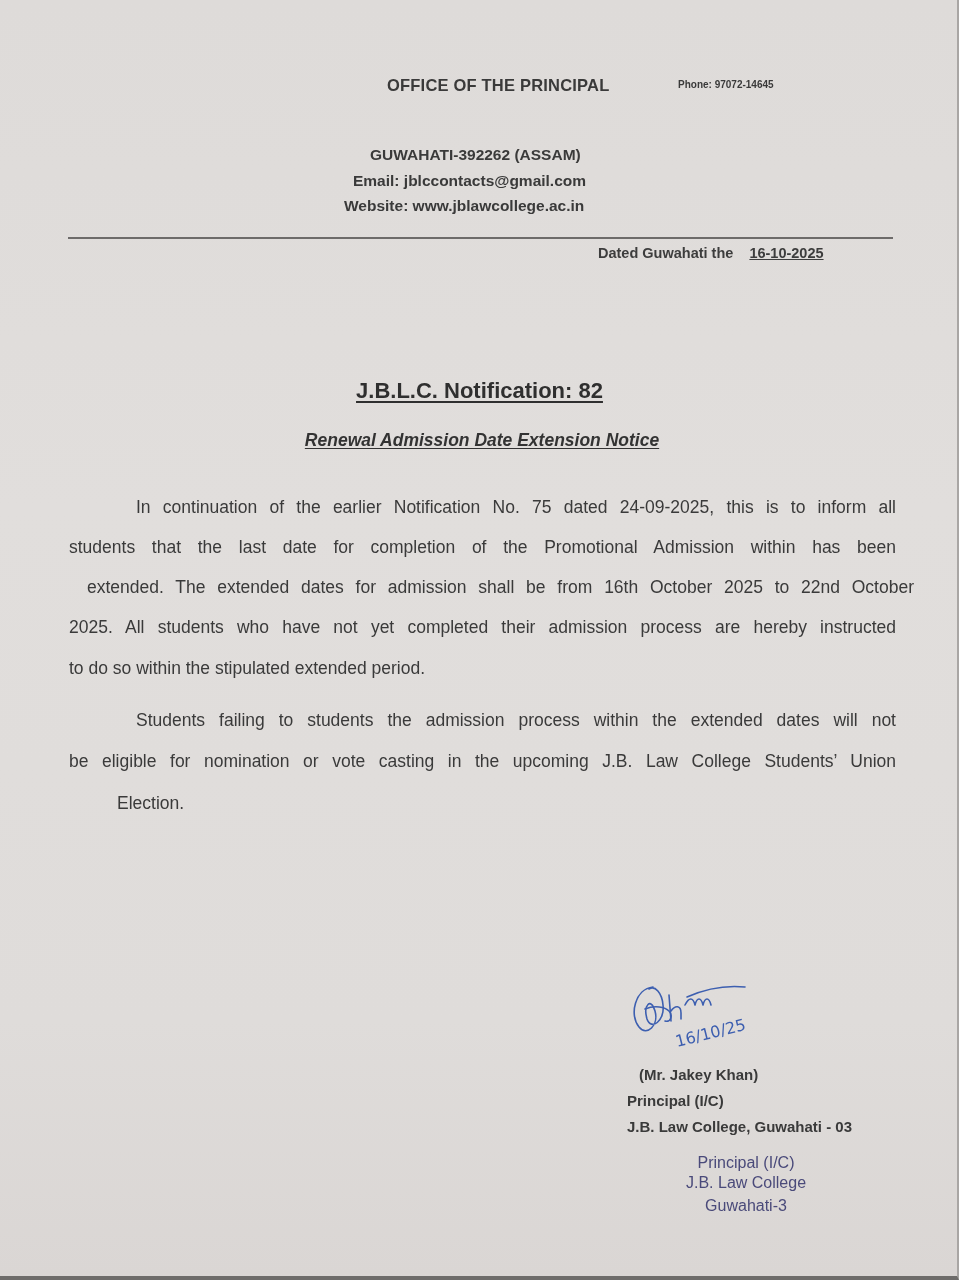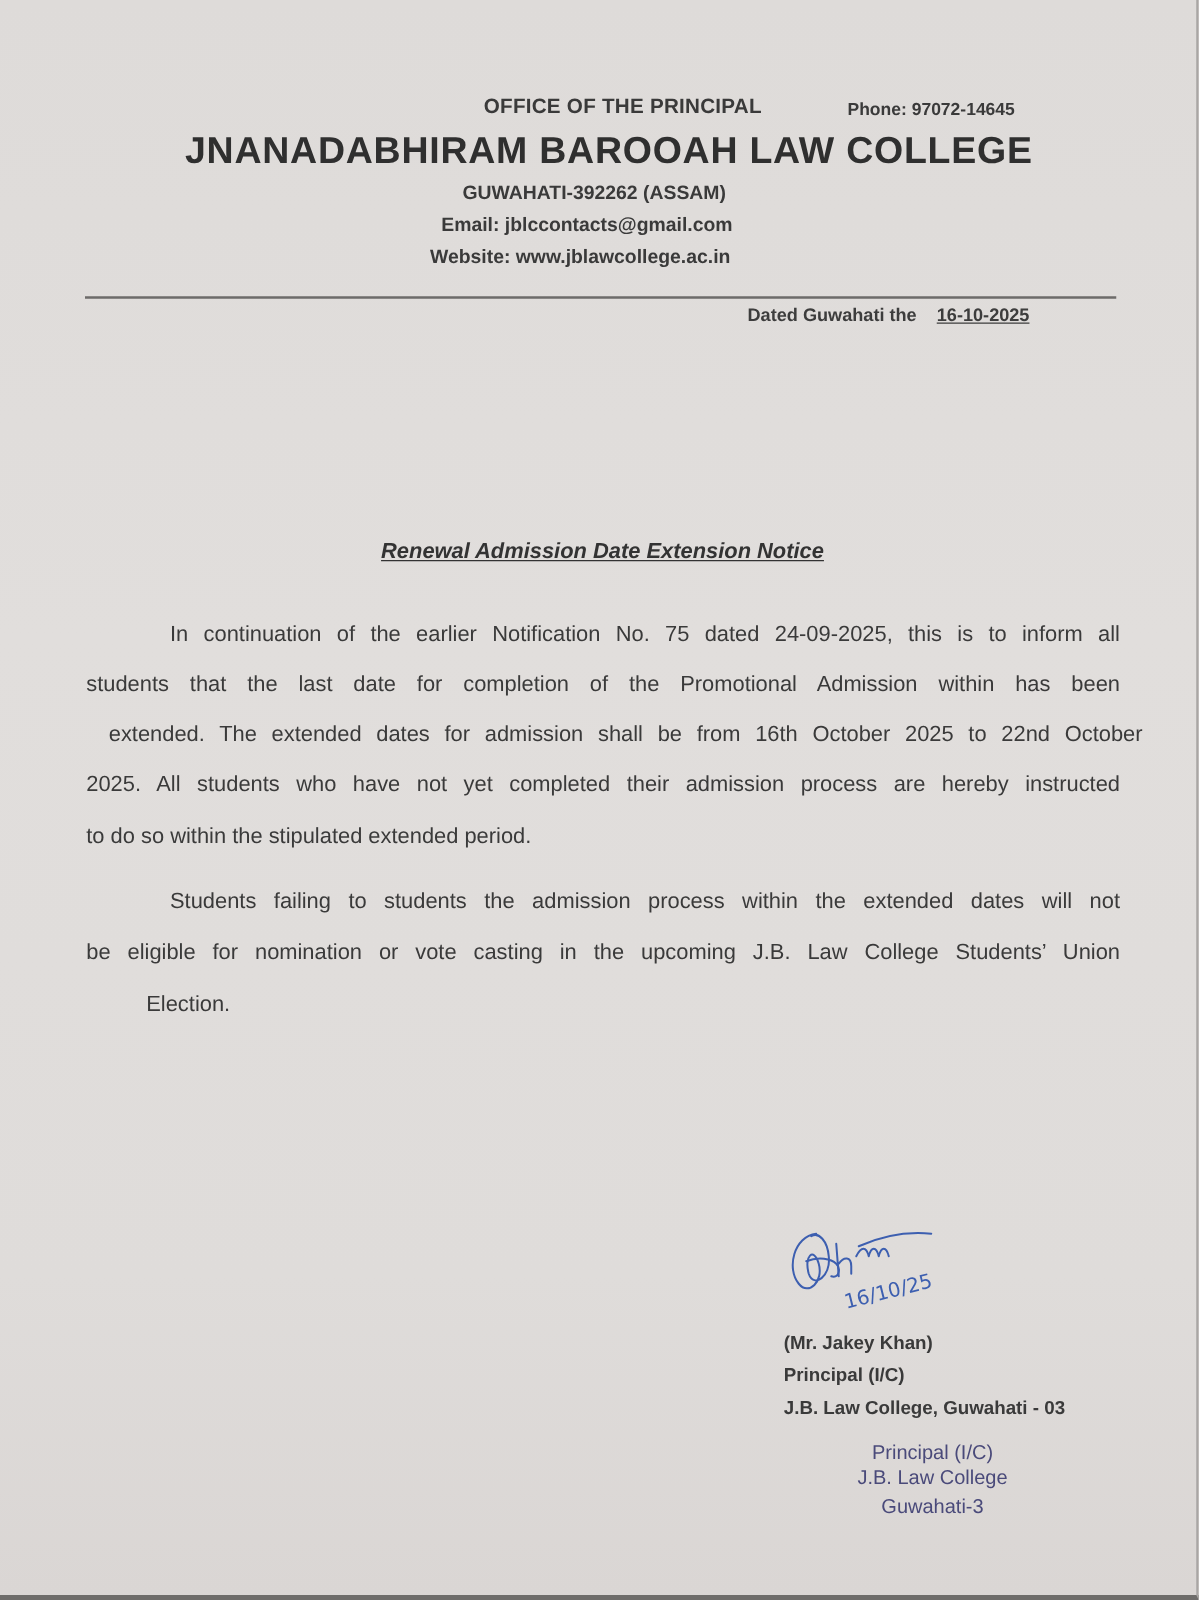--- a/index.html
+++ b/index.html
@@ -26,21 +26,21 @@
     }
     .abs { position: absolute; }
 
     .office {
       left: 387px; top: 76px;
       font-size: 16.5px; font-weight: bold; color: #3a3a3a;
       letter-spacing: 0.2px;
     }
     .phone {
       left: 678px; top: 79px;
-      font-size: 14px; font-weight: bold; color: #3a3a3a;
+      font-size: 10px; font-weight: bold; color: #3a3a3a;
     }
     .college {
       left: 148px; top: 104px;
       font-size: 30px; font-weight: bold; color: #2f2f2f;
       letter-spacing: 0.6px;
     }
     .city {
       left: 370px; top: 146px;
       font-size: 15.5px; font-weight: bold; color: #3a3a3a;
     }
@@ -105,30 +105,30 @@
       width: 150px; height: 80px;
     }
   </style>
 </head>
 <body>
 
 <div class="paper">
 
   <div class="abs office">OFFICE OF THE PRINCIPAL</div>
   <div class="abs phone">Phone: 97072-14645</div>
-  <div class="abs college">JNANADABHIRAM BAROOAH LAW COLLEGE</div>
   <div class="abs city">GUWAHATI-392262 (ASSAM)</div>
   <div class="abs email">Email: jblccontacts@gmail.com</div>
   <div class="abs website">Website: www.jblawcollege.ac.in</div>
   <div class="abs rule"></div>
 
   <div class="abs dated">
     <span>Dated Guwahati the </span><span class="date-val">16-10-2025</span>
   </div>
 
+  <div class="abs notif-title">J.B.L.C. Notification: 82</div>
   <div class="abs notif-sub">Renewal Admission Date Extension Notice</div>
 
   <div>
     <div class="abs line just" style="left:136px; top:497px; width:760px;">In continuation of the earlier Notification No. 75 dated 24-09-2025, this is to inform all</div>
     <div class="abs line just" style="left:69px; top:537px; width:827px;">students that the last date for completion of the Promotional Admission within has been</div>
     <div class="abs line just" style="left:63px; top:577px; width:827px;margin-left:24px;">extended. The extended dates for admission shall be from 16th October 2025 to 22nd October</div>
     <div class="abs line just" style="left:69px; top:617px; width:827px;">2025. All students who have not yet completed their admission process are hereby instructed</div>
     <div class="abs line" style="left:69px; top:658px;">to do so within the stipulated extended period.</div>
   </div>
 
@@ -142,21 +142,21 @@
     <g fill="none" stroke="#3d5fb0" stroke-width="1.6" stroke-linecap="round" stroke-linejoin="round">
       <path d="M28 12 C10 14, 4 40, 14 52 C22 62, 34 50, 30 36 C26 22, 18 30, 22 44 C26 56, 40 46, 38 30 C37 18, 30 10, 24 14"></path>
       <path d="M20 34 C30 30, 40 32, 44 36 C48 40, 46 48, 40 46"></path>
       <path d="M44 20 L46 46 M46 36 C50 30, 56 30, 56 38 L56 44"></path>
       <path d="M60 30 C64 22, 68 22, 70 30 C72 22, 76 22, 78 30 C80 22, 84 22, 86 30"></path>
       <path d="M62 22 C80 14, 100 10, 120 12"></path>
     </g>
     <text x="52" y="72" fill="#3d5fb0" font-family="DejaVu Sans, sans-serif" font-size="16" transform="rotate(-14 52 72)">16/10/25</text>
   </svg>
 
-  <div class="abs sign-block" style="top:1066px;">(Mr. Jakey Khan)</div>
+  <div class="abs sign-block" style="top:1066px;margin-left:12px;">(Mr. Jakey Khan)</div>
   <div class="abs sign-block" style="top:1092px;">Principal (I/C)</div>
   <div class="abs sign-block" style="top:1118px;">J.B. Law College, Guwahati - 03</div>
 
   <div>
     <div class="abs stamp" style="left:646px; top:1154px;">Principal (I/C)</div>
     <div class="abs stamp" style="left:646px; top:1174px;">J.B. Law College</div>
     <div class="abs stamp" style="left:646px; top:1197px;">Guwahati-3</div>
   </div>
 
 </div>

